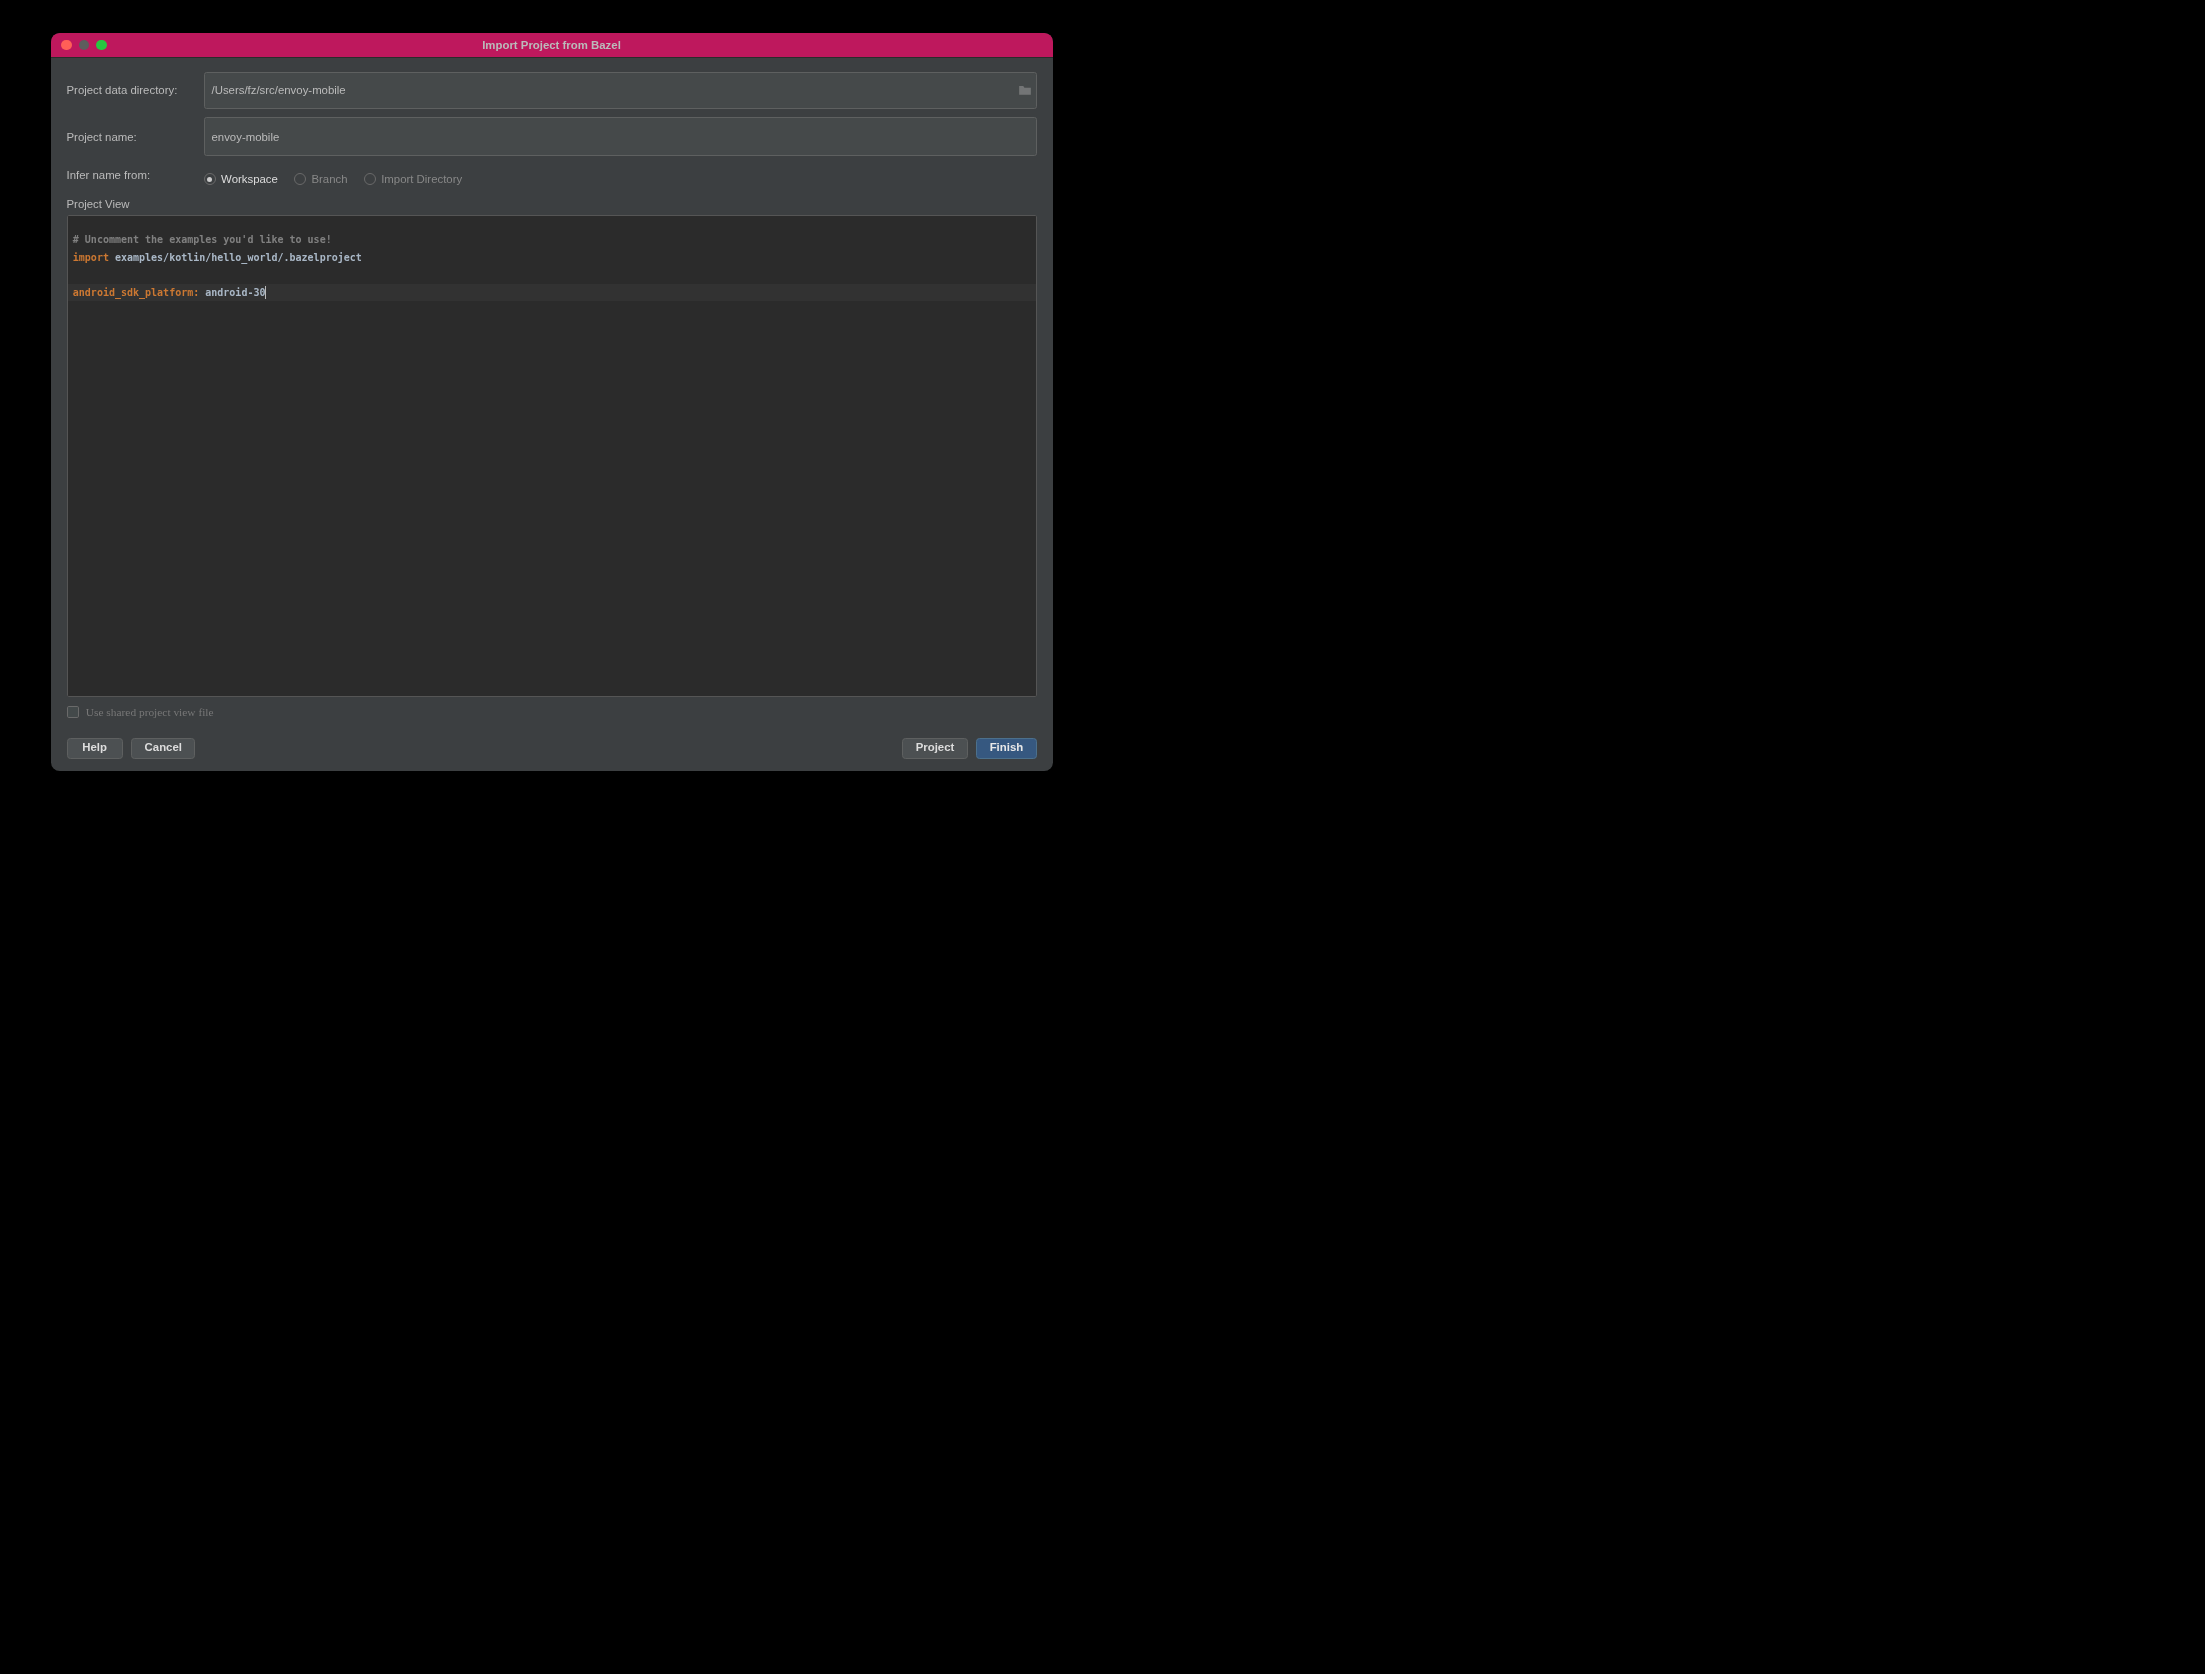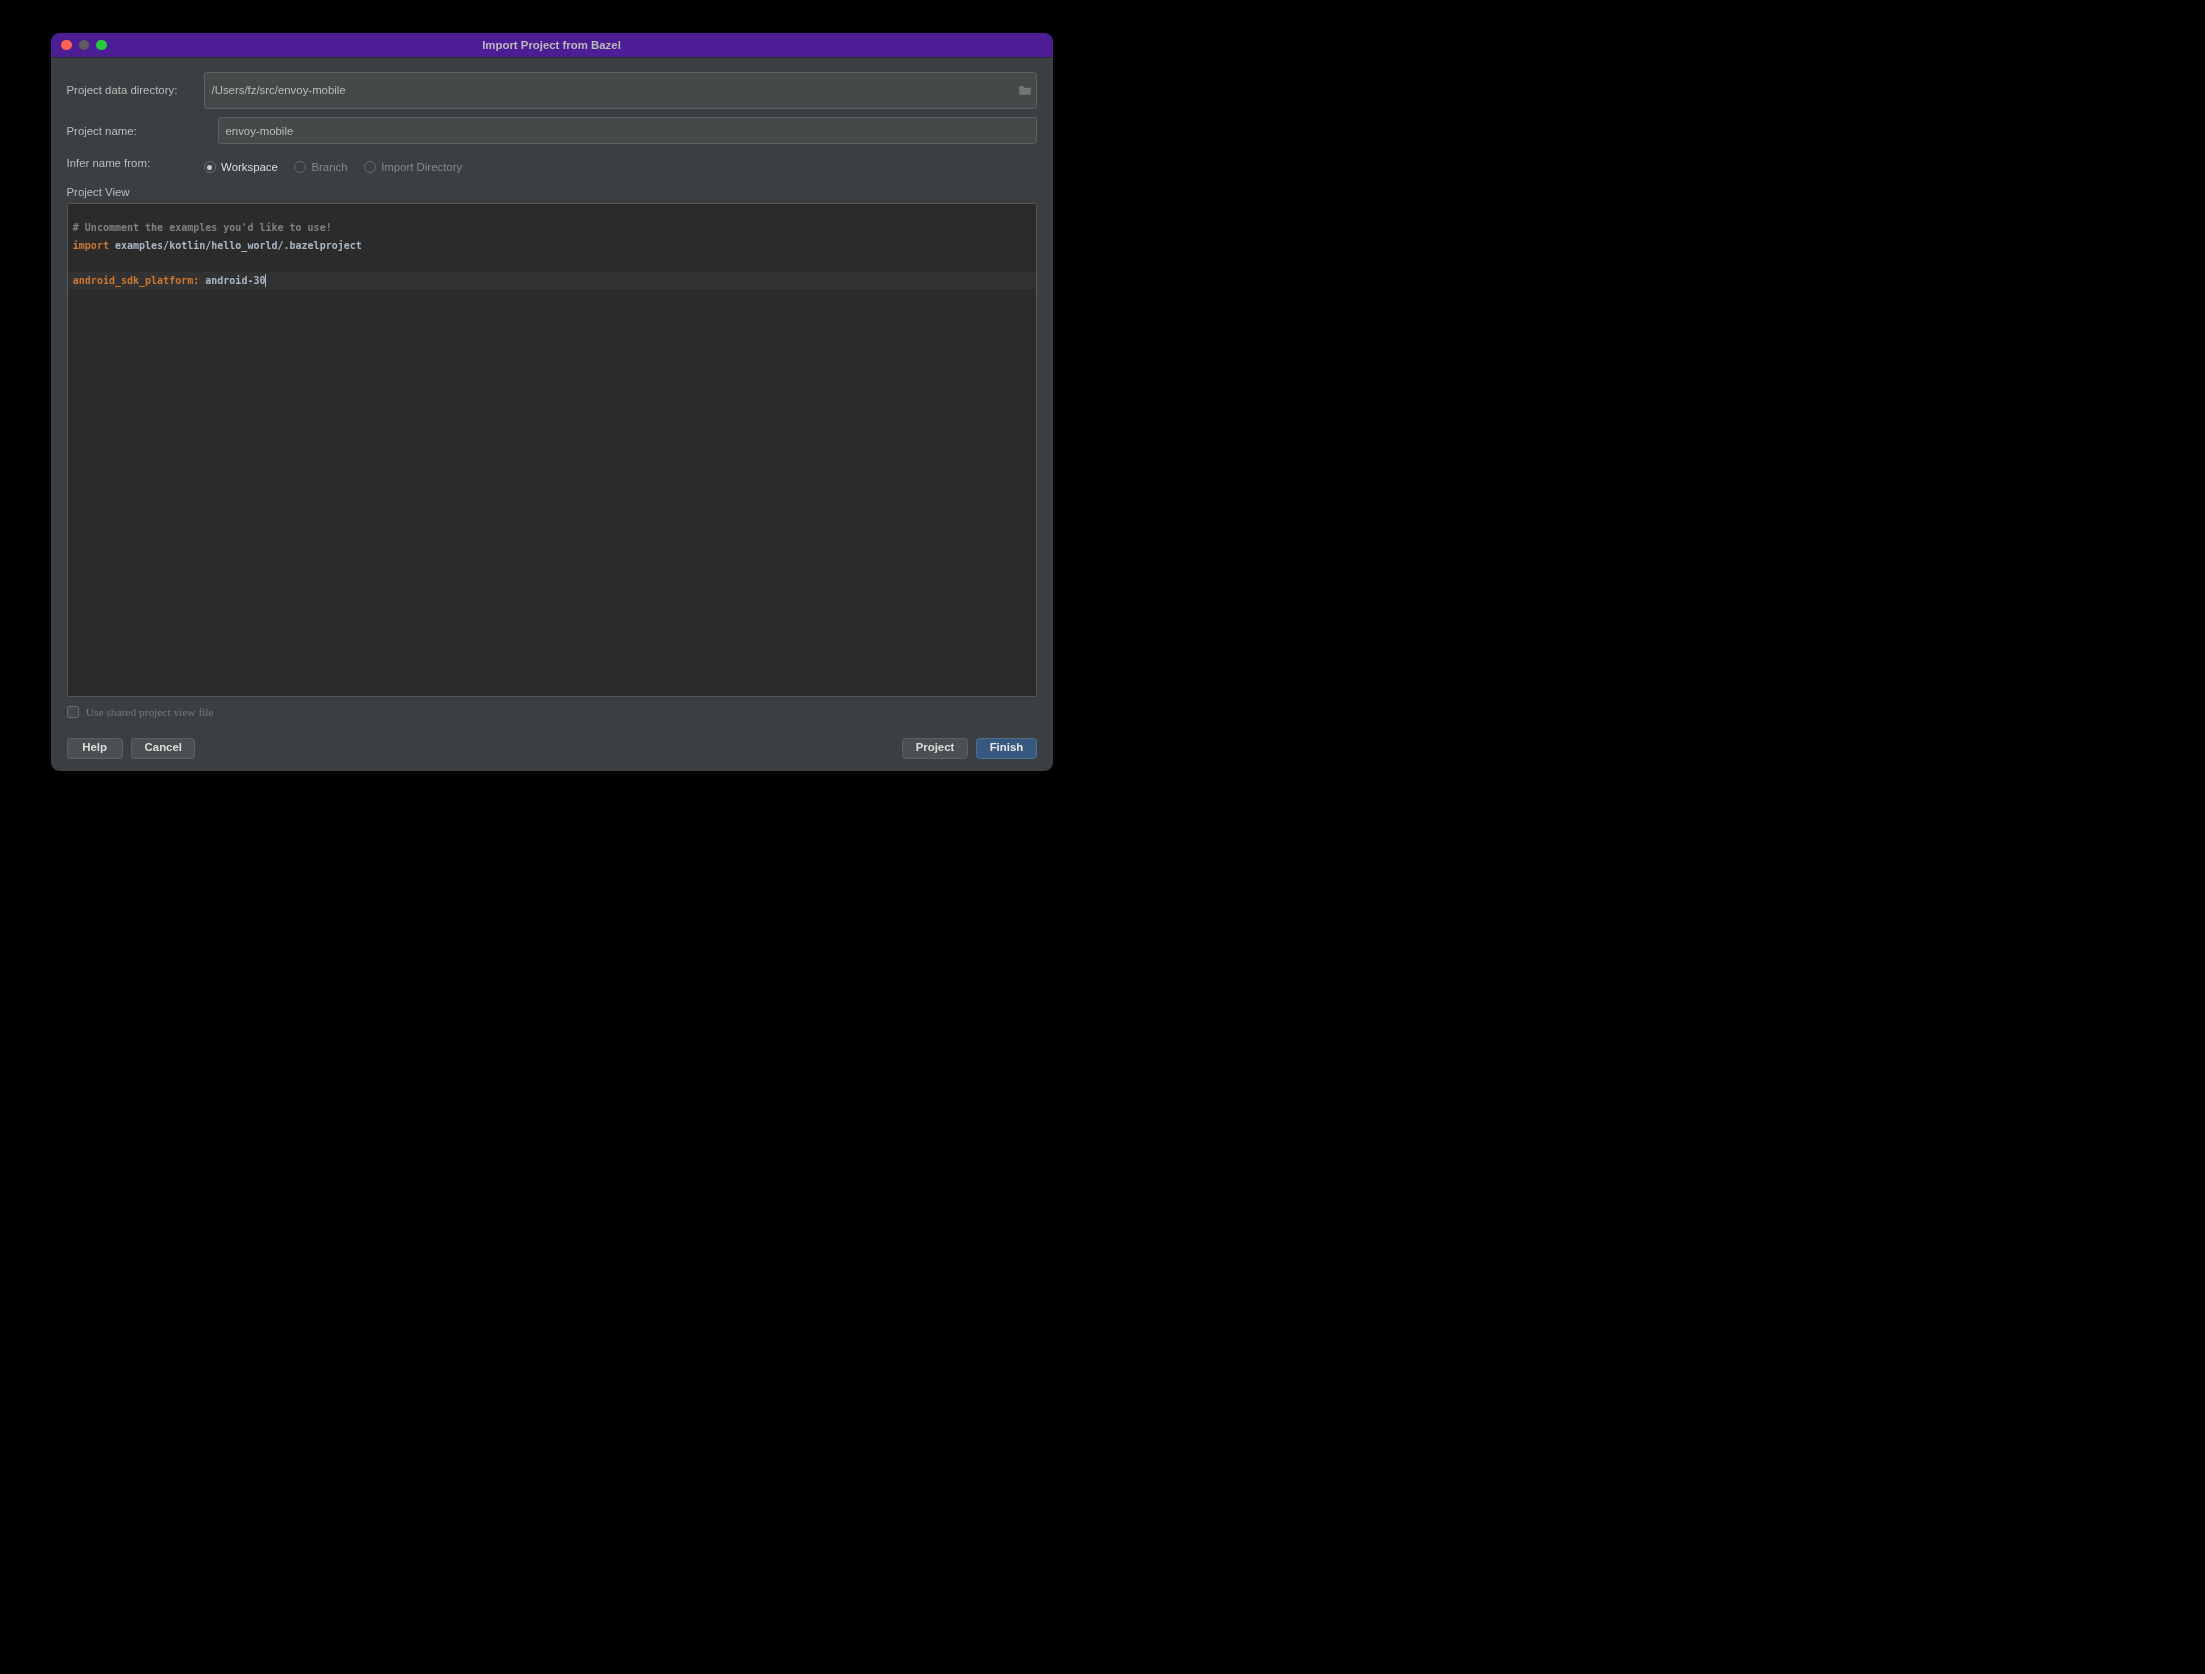--- a/index.html
+++ b/index.html
@@ -19,21 +19,21 @@
     height: 738px;
     background: #3c3f41;
     border-radius: 8.8px;
     box-shadow: 0 17.6px 53px rgba(0,0,0,0.6);
     display: flex;
     flex-direction: column;
     overflow: hidden;
   }
   .titlebar {
     height: 24.6px;
-    background: #4c1d95;
+    background: #be185d;
     border-bottom: 0.9px solid #2b2b2b;
     display: flex;
     align-items: center;
     position: relative;
   }
   .traffic-lights {
     display: flex;
     gap: 7px;
     padding-left: 10.5px;
   }
@@ -68,22 +68,21 @@
     font-size: 11.4px;
   }
   .text-input {
     flex: 1;
     background: #45494a;
     border: 0.9px solid #5e6060;
     border-radius: 2.6px;
     color: #bbb;
     font-size: 11.4px;
     padding: 10px 7px;
-    height: 27px;
-    margin-left: 14px;
+    height: 39px;
   }
   .input-with-icon {
     flex: 1;
     display: flex;
     align-items: center;
     background: #45494a;
     border: 0.9px solid #5e6060;
     border-radius: 2.6px;
     height: 37px;
     padding: 0 3.5px 0 7px;

